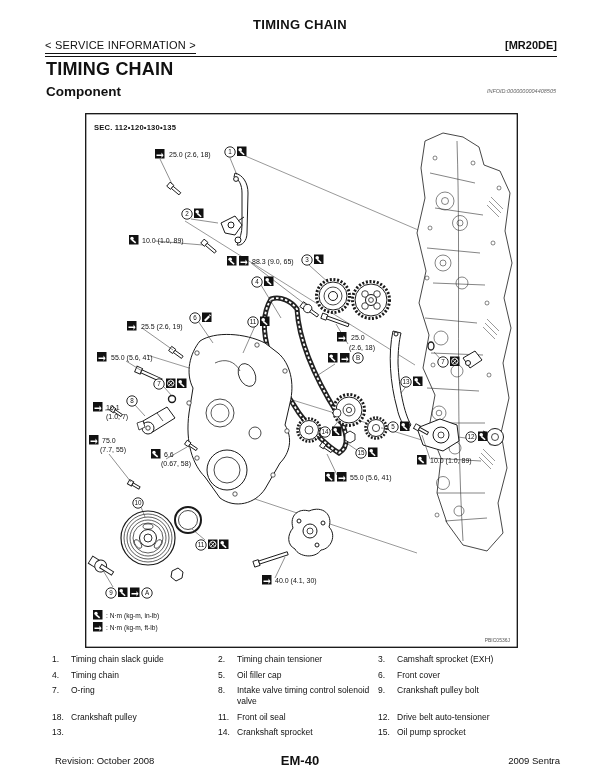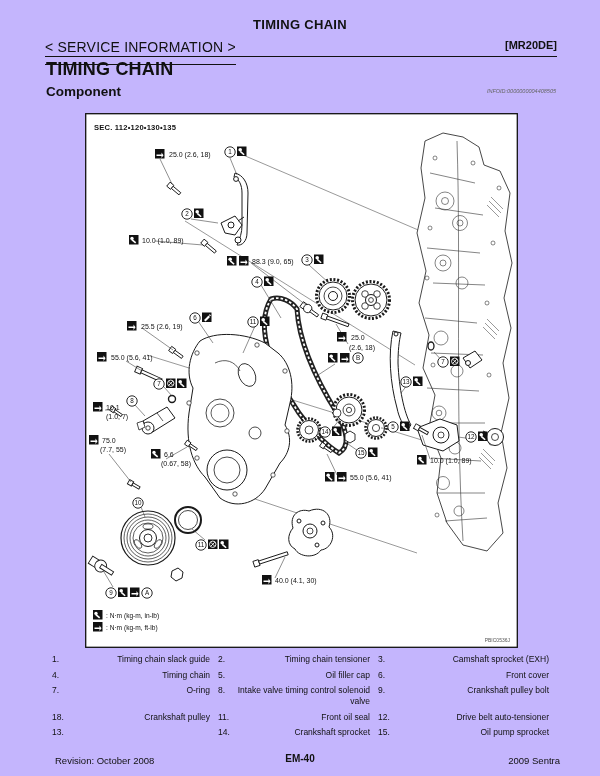--- a/index.html
+++ b/index.html
@@ -1,37 +1,37 @@
 <!DOCTYPE html>
 <html><head>
 <meta charset="utf-8">
 <style>
   html,body{margin:0;padding:0;background:#e8e8e8;}
-  .page{position:relative;width:600px;height:776px;background:#c4b5fd;
+  .page{position:relative;width:600px;height:776px;background:#ffffff;
         font-family:"Liberation Sans",sans-serif;color:#111;overflow:hidden;}
   .title-center{position:absolute;top:17px;left:0;width:600px;text-align:center;
         font-size:13px;font-weight:bold;letter-spacing:.3px;}
   .hdr-row{position:absolute;top:39px;left:45px;width:512px;height:17px;}
-  .svc{position:absolute;left:0;top:0;font-size:14px;letter-spacing:.2px;
-        border-bottom:1px solid #111;padding-bottom:9px;text-decoration:none;color:#111;}
+  .svc{position:absolute;left:0;top:0;font-size:11px;letter-spacing:.2px;
+        border-bottom:1px solid #111;padding-bottom:2px;text-decoration:none;color:#111;}
   .eng{position:absolute;right:0;top:0;font-size:11px;font-weight:bold;}
   .rule{position:absolute;top:56px;left:45px;width:512px;height:0;border-top:1.6px solid #111;}
   .h1{position:absolute;top:59px;left:46px;font-size:18px;font-weight:bold;letter-spacing:.2px;}
   .h2{position:absolute;top:84px;left:46px;font-size:13.5px;font-weight:bold;}
   .infoid{position:absolute;top:88px;right:44px;font-size:5.5px;font-style:italic;color:#666;}
   .diagram{position:absolute;top:113px;left:85px;width:433px;height:535px;}
   .plist{position:absolute;top:654px;left:52px;width:505px;display:grid;
         grid-template-columns:166px 160px 1fr;row-gap:5px;font-size:8.5px;line-height:1.25;}
   .pi{display:flex;}
   .pi .n{width:19px;flex:0 0 19px;}
-  .pi .nm{flex:1;padding-right:8px;text-align:right;}
+  .pi .nm{flex:1;padding-right:8px;}
   .footer{position:absolute;top:753px;left:40px;width:520px;height:16px;font-size:9.5px;}
   .footer .rev{position:absolute;left:15px;top:2px;}
   .footer .pg{position:absolute;left:0;width:520px;text-align:center;top:0;
-        font-size:10px;font-weight:bold;}
+        font-size:13px;font-weight:bold;}
   .footer .mdl{position:absolute;right:0;top:2px;}
   svg text{font-family:"Liberation Sans",sans-serif;fill:#111;}
   .tq{font-size:7px;}
   .cnum{font-size:6.3px;}
   .secl{font-size:7.6px;font-weight:bold;letter-spacing:.2px;}
   .tiny{font-size:5px;fill:#555;}
   .lg{font-size:6.6px;}
 </style>
 </head>
 <body>

